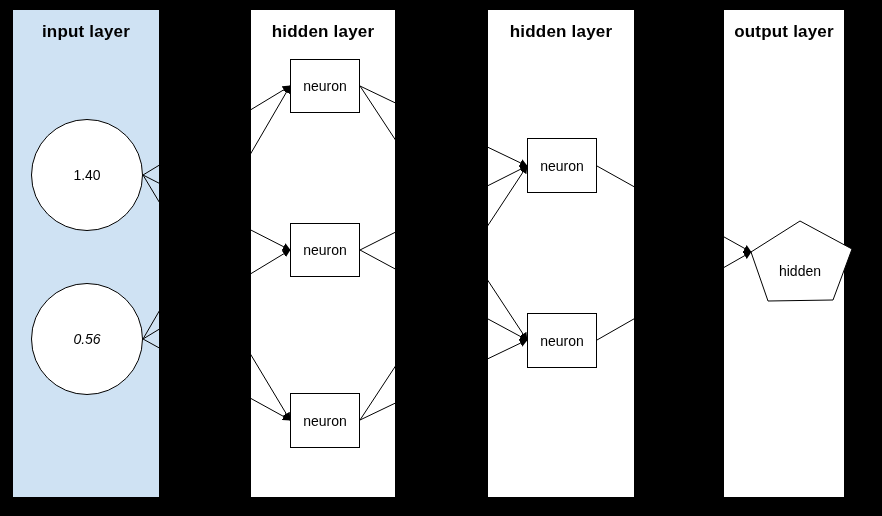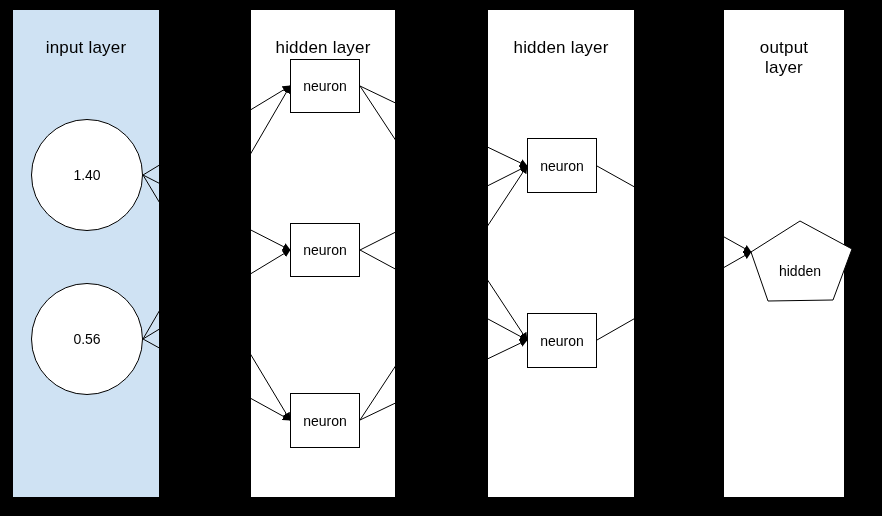--- a/index.html
+++ b/index.html
@@ -17,25 +17,25 @@
   }
   .panel {
     position: absolute;
     top: 10px;
     height: 487px;
     background: var(--panel-bg, #ffffff);
     z-index: 1;
   }
   .panel.input { background: var(--input-bg, #cfe2f3); }
   .panel-title {
-    margin: 16px;
+    margin: 0;
     padding-top: 12px;
     text-align: center;
     font-size: 17px;
-    font-weight: normal;
+    font-weight: bold;
     color: var(--stroke, #000000);
     letter-spacing: 0.2px;
   }
   .node {
     position: absolute;
     display: flex;
     align-items: center;
     justify-content: center;
     background: var(--node-fill, #ffffff);
     border: 1px solid var(--stroke, #000000);
@@ -91,21 +91,21 @@
     <h2 class="panel-title">hidden layer</h2>
   </section>
 
   <section class="panel" style="left:724px; width:120px;">
     <h2 class="panel-title">output layer</h2>
   </section>
 
   <div class="node circle" style="left:31px; top:119px; width:112px; height:112px;">
     <span class="node-label">1.40</span>
   </div>
-  <div class="node circle" style="left:31px; top:283px; width:112px; height:112px;">
+  <div class="node circle" style="left:31px; top:283px; width:112px; height:112px;font-style:italic;">
     <span class="node-label">0.56</span>
   </div>
 
   <div class="node" style="left:290px; top:59px; width:70px; height:54px;">
     <span class="node-label">neuron</span>
   </div>
   <div class="node" style="left:290px; top:223px; width:70px; height:54px;">
     <span class="node-label">neuron</span>
   </div>
   <div class="node" style="left:290px; top:393px; width:70px; height:55px;">

